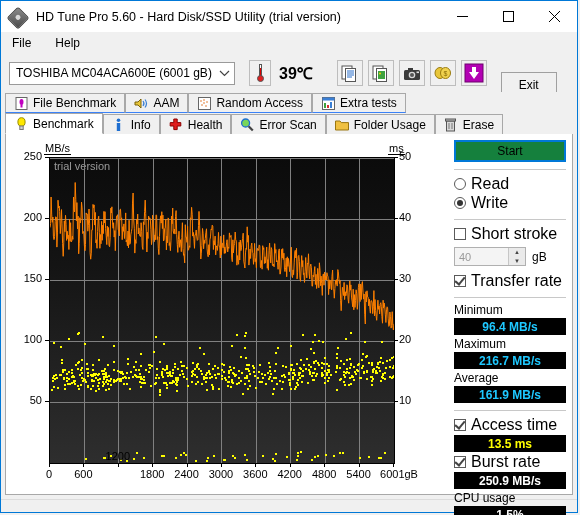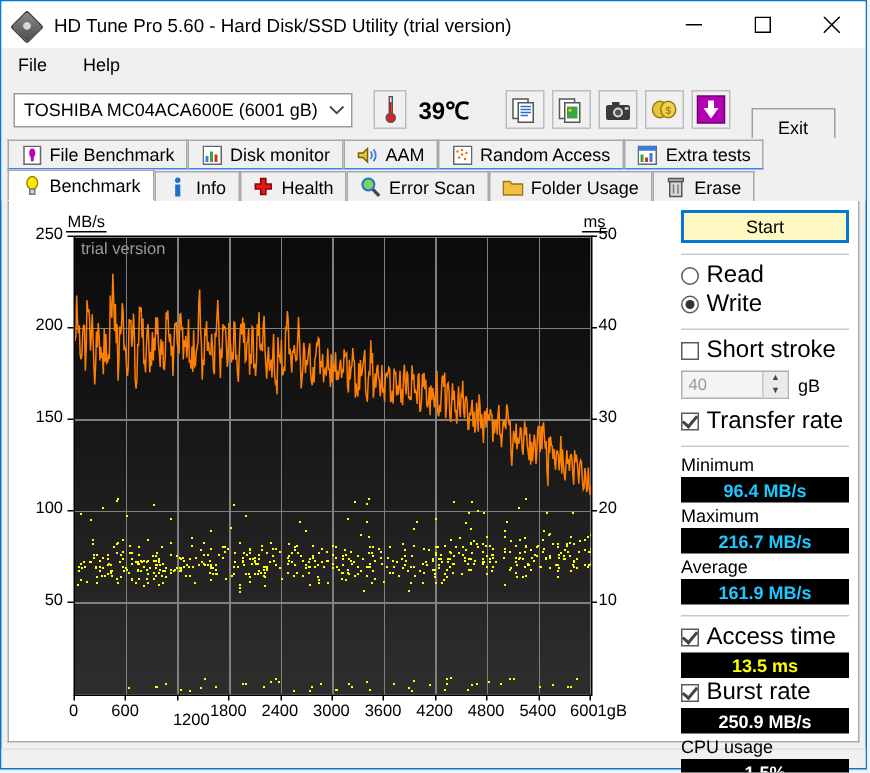--- a/index.html
+++ b/index.html
@@ -105,21 +105,21 @@
   .ytick{position:absolute;font-size:11px;text-align:right;width:26px;}
   .ytick.r{text-align:left;width:26px;}
   .tickline{position:absolute;background:#000;}
   .xtick{position:absolute;font-size:11px;text-align:center;}
   
   .side{
     position:absolute;right:0;top:0;width:124px;height:100%;
     box-sizing:border-box;padding:6px 6px 0 6px;
   }
   .start-btn{
-    width:100%;height:22px;border:2px solid #0078d7;background:#fef9c3;
+    width:100%;height:22px;border:2px solid #0078d7;background:#15803d;
     display:flex;align-items:center;justify-content:center;font-size:12px;
     box-sizing:border-box;
   }
   .sep{height:1px;background:#c8c8c8;margin:7px 0 5px 0;}
   .optrow{display:flex;align-items:center;gap:5px;margin:1px 0;font-size:16px;}
   .radio{
     width:12px;height:12px;border:1px solid #5a5a5a;border-radius:50%;
     background:#fff;box-sizing:border-box;position:relative;flex:0 0 12px;
   }
   .radio.on:after{
@@ -263,31 +263,20 @@
     <div class="tabrow row1">
       <div class="tab">
         <span class="ticon">
           <svg width="13" height="13" viewBox="0 0 13 13">
               <rect x="1" y="0.5" width="11" height="12" fill="#fff" stroke="#666"></rect>
               <ellipse cx="6.5" cy="5" rx="2" ry="3" fill="#c000c0"></ellipse>
               <rect x="5.5" y="7.5" width="2" height="3" fill="#c000c0"></rect>
             </svg>
         </span>
         <span>File Benchmark</span>
-      </div>
-      <div class="tab">
-        <span class="ticon">
-          <svg width="13" height="13" viewBox="0 0 13 13">
-              <rect x="0.5" y="0.5" width="12" height="12" fill="#fff" stroke="#666"></rect>
-              <rect x="2" y="7" width="2" height="4" fill="#3a7fd5"></rect>
-              <rect x="5" y="4" width="2" height="7" fill="#3fa33f"></rect>
-              <rect x="8" y="6" width="2" height="5" fill="#d52f2f"></rect>
-            </svg>
-        </span>
-        <span>Disk monitor</span>
       </div>
       <div class="tab">
         <span class="ticon">
           <svg width="14" height="13" viewBox="0 0 14 13">
               <polygon points="1,5 4,5 7,2 7,11 4,8 1,8" fill="#e8c63a" stroke="#7a6208"></polygon>
               <path d="M9 4 Q11 6.5 9 9" fill="none" stroke="#3a7fd5" stroke-width="1.2"></path>
               <path d="M11 2.5 Q14 6.5 11 10.5" fill="none" stroke="#3a7fd5" stroke-width="1.2"></path>
             </svg>
         </span>
         <span>AAM</span>
@@ -1048,21 +1037,21 @@
           <div class="ytick r" style="left: 393px; top: 77px;">40</div>
           <div class="tickline" style="left: 388px; top: 84px; width: 4px; height: 1px;"></div>
           <div class="ytick r" style="left: 393px; top: 16px;">50</div>
           <div class="tickline" style="left: 388px; top: 23px; width: 4px; height: 1px;"></div>
         </div>
       <div id="x-ticks">
           <div class="xtick" style="width: 44px; left: 21px; top: 334px;">0</div>
           <div class="tickline" style="left: 43px; top: 329px; width: 1px; height: 4px;"></div>
           <div class="xtick" style="width: 44px; left: 55.3943px; top: 334px;">600</div>
           <div class="tickline" style="left: 77.3943px; top: 329px; width: 1px; height: 4px;"></div>
-          <div class="xtick" style="width: 44px; left: 89.7885px; top: 340px; text-align: right;">1200</div>
+          <div class="xtick" style="width: 44px; left: 89.7885px; top: 316px;">1200</div>
           <div class="tickline" style="left: 111.789px; top: 329px; width: 1px; height: 4px;"></div>
           <div class="xtick" style="width: 44px; left: 124.183px; top: 334px;">1800</div>
           <div class="tickline" style="left: 146.183px; top: 329px; width: 1px; height: 4px;"></div>
           <div class="xtick" style="width: 44px; left: 158.577px; top: 334px;">2400</div>
           <div class="tickline" style="left: 180.577px; top: 329px; width: 1px; height: 4px;"></div>
           <div class="xtick" style="width: 44px; left: 192.971px; top: 334px;">3000</div>
           <div class="tickline" style="left: 214.971px; top: 329px; width: 1px; height: 4px;"></div>
           <div class="xtick" style="width: 44px; left: 227.366px; top: 334px;">3600</div>
           <div class="tickline" style="left: 249.366px; top: 329px; width: 1px; height: 4px;"></div>
           <div class="xtick" style="width: 44px; left: 261.76px; top: 334px;">4200</div>

